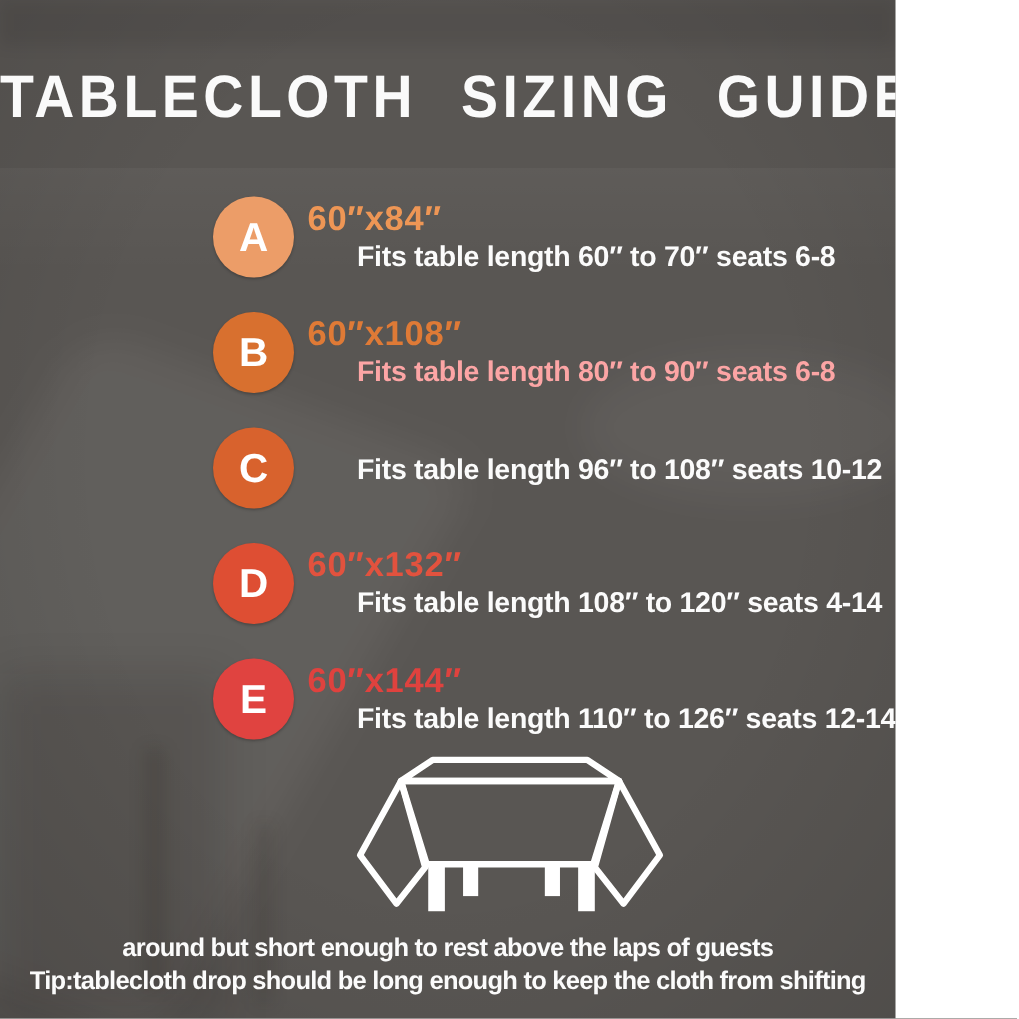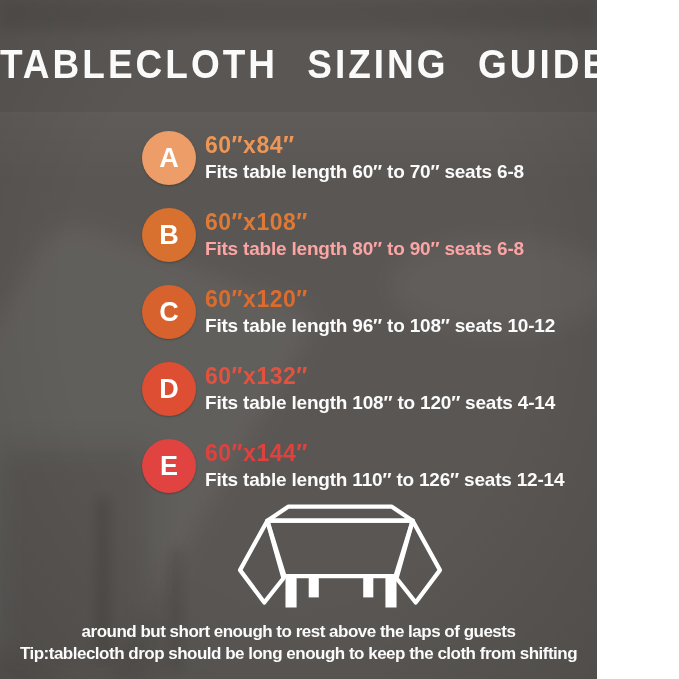--- a/index.html
+++ b/index.html
@@ -81,20 +81,21 @@
     line-height: 1.05;
     letter-spacing: 0.5px;
   }
   .desc {
     font-size: 19px;
     font-weight: bold;
     color: #fbfbfb;
     letter-spacing: -0.2px;
     margin-top: 3px;
     white-space: nowrap;
+    margin-left: 33px;
   }
 
   
   .diagram {
     position: absolute;
     left: 234px;
     top: 499px;
     width: 212px;
     height: 112px;
     color: #ffffff;
@@ -146,21 +147,20 @@
       <div class="badge" style="background-color: rgb(216, 112, 47);">B</div>
       <div class="row-text">
         <div class="size" style="color: rgb(223, 122, 54);">60″x108″</div>
         <div class="desc" style="color: #fca5a5;">Fits table length 80″ to 90″ seats 6-8</div>
       </div>
     </div>
 
     <div class="row">
       <div class="badge" style="background-color: rgb(216, 98, 45);">C</div>
       <div class="row-text">
-        <div class="size" style="color: rgb(220, 108, 46);">60″x120″</div>
         <div class="desc" style="color: rgb(251, 251, 251);">Fits table length 96″ to 108″ seats 10-12</div>
       </div>
     </div>
 
     <div class="row">
       <div class="badge" style="background-color: rgb(222, 78, 51);">D</div>
       <div class="row-text">
         <div class="size" style="color: rgb(226, 82, 62);">60″x132″</div>
         <div class="desc" style="color: rgb(251, 251, 251);">Fits table length 108″ to 120″ seats 4-14</div>
       </div>

